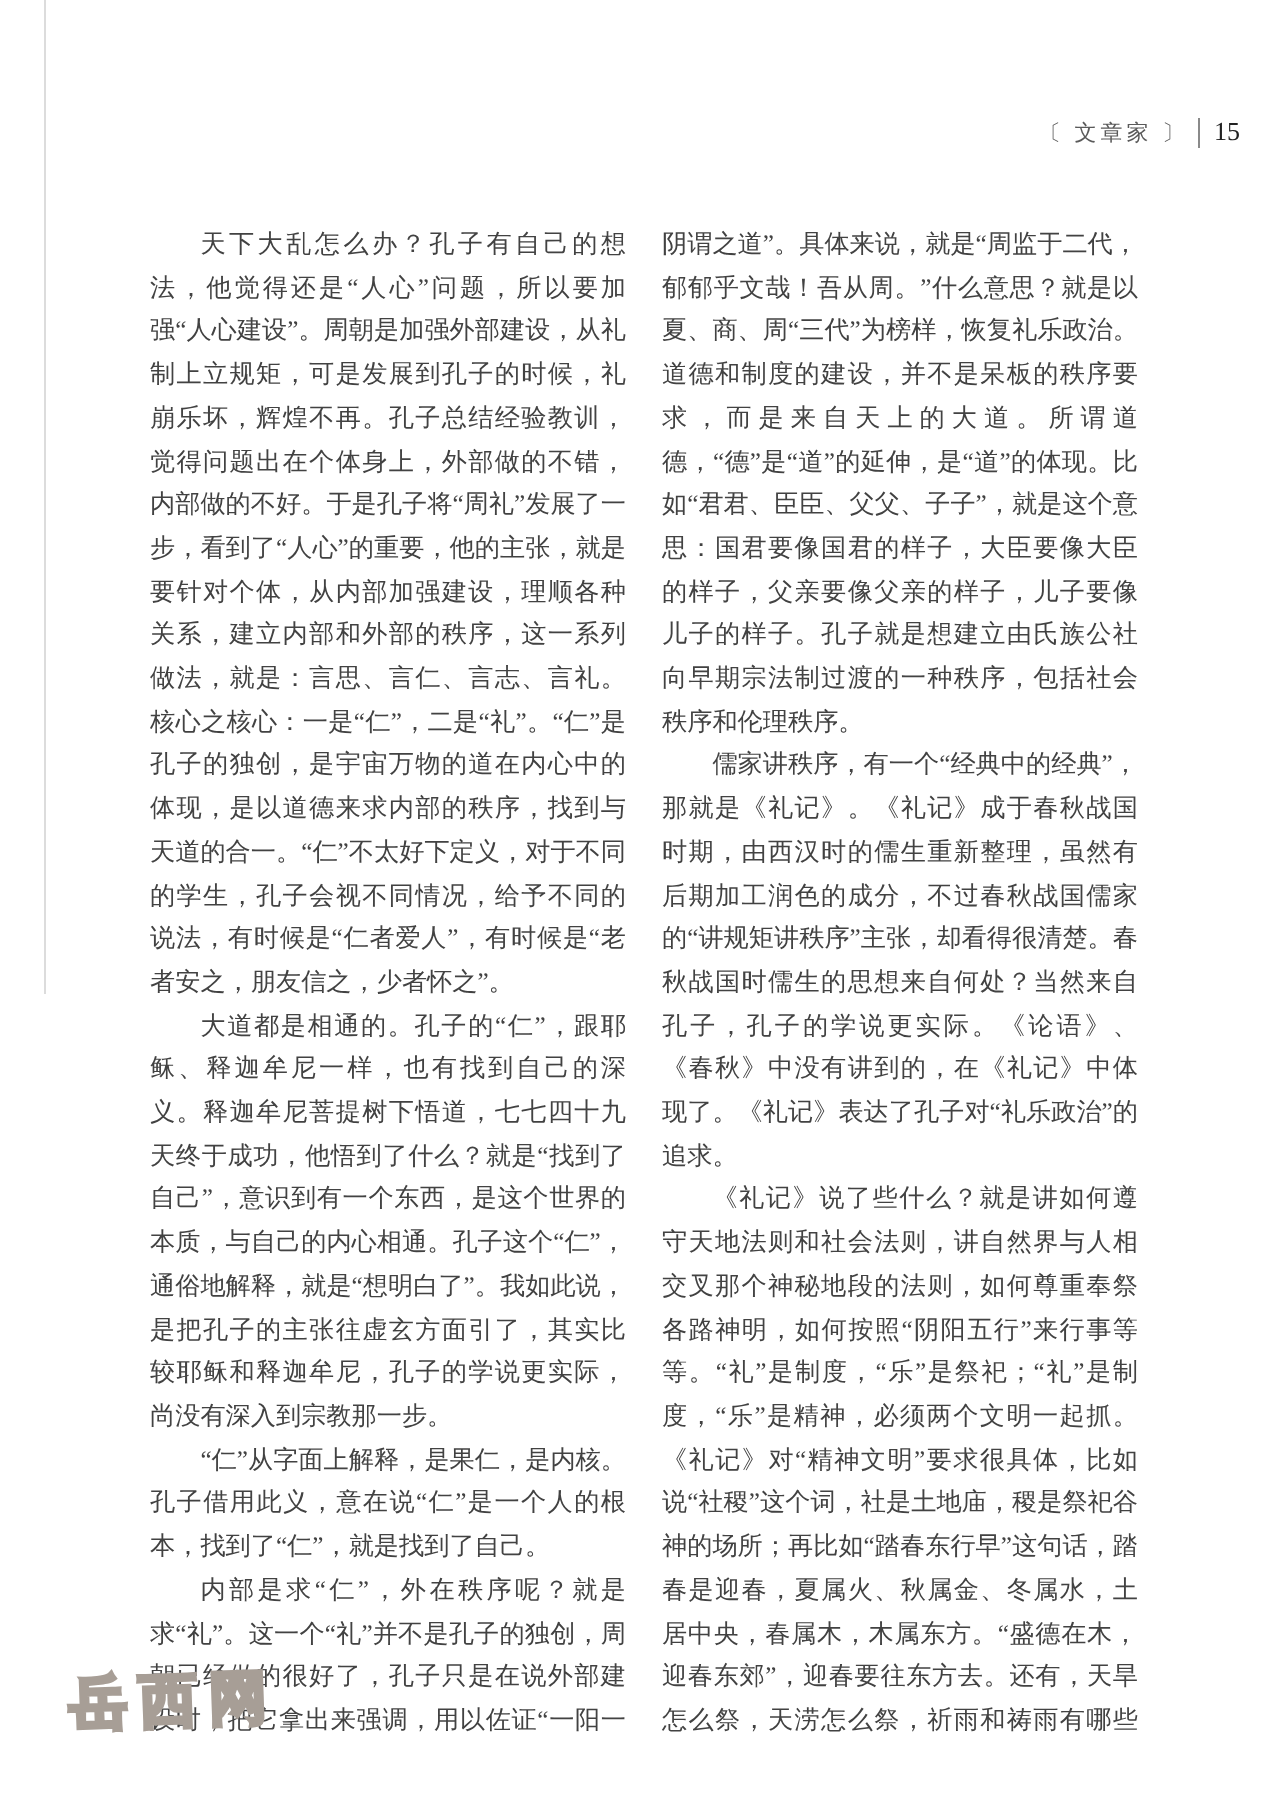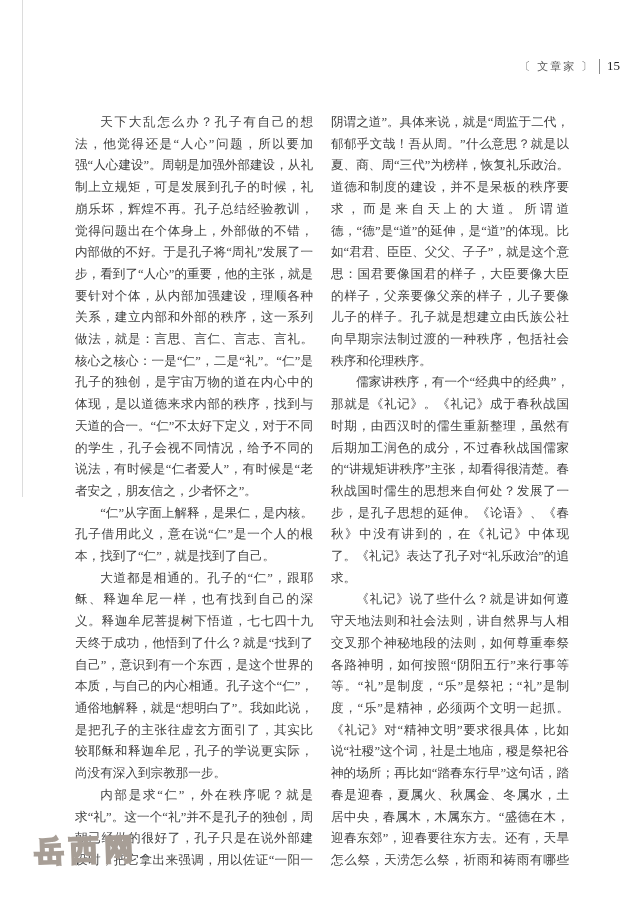--- a/index.html
+++ b/index.html
@@ -108,24 +108,24 @@
   <div class="left-rule"></div>
 
   <div class="running-head">
     <span class="journal-label">〔 文章家 〕</span>
     <span class="head-divider"></span>
     <span class="page-number">15</span>
   </div>
 
   <div class="article">
     <p>天下大乱怎么办？孔子有自己的想法，他觉得还是“人心”问题，所以要加强“人心建设”。周朝是加强外部建设，从礼制上立规矩，可是发展到孔子的时候，礼崩乐坏，辉煌不再。孔子总结经验教训，觉得问题出在个体身上，外部做的不错，内部做的不好。于是孔子将“周礼”发展了一步，看到了“人心”的重要，他的主张，就是要针对个体，从内部加强建设，理顺各种关系，建立内部和外部的秩序，这一系列做法，就是：言思、言仁、言志、言礼。核心之核心：一是“仁”，二是“礼”。“仁”是孔子的独创，是宇宙万物的道在内心中的体现，是以道德来求内部的秩序，找到与天道的合一。“仁”不太好下定义，对于不同的学生，孔子会视不同情况，给予不同的说法，有时候是“仁者爱人”，有时候是“老者安之，朋友信之，少者怀之”。</p>
+    <p>大道都是相通的。孔子的“仁”，跟耶稣、释迦牟尼一样，也有找到自己的深义。释迦牟尼菩提树下悟道，七七四十九天终于成功，他悟到了什么？就是“找到了自己”，意识到有一个东西，是这个世界的本质，与自己的内心相通。孔子这个“仁”，通俗地解释，就是“想明白了”。我如此说，是把孔子的主张往虚玄方面引了，其实比较耶稣和释迦牟尼，孔子的学说更实际，尚没有深入到宗教那一步。</p>
     <p>“仁”从字面上解释，是果仁，是内核。孔子借用此义，意在说“仁”是一个人的根本，找到了“仁”，就是找到了自己。</p>
-    <p>大道都是相通的。孔子的“仁”，跟耶稣、释迦牟尼一样，也有找到自己的深义。释迦牟尼菩提树下悟道，七七四十九天终于成功，他悟到了什么？就是“找到了自己”，意识到有一个东西，是这个世界的本质，与自己的内心相通。孔子这个“仁”，通俗地解释，就是“想明白了”。我如此说，是把孔子的主张往虚玄方面引了，其实比较耶稣和释迦牟尼，孔子的学说更实际，尚没有深入到宗教那一步。</p>
     <p>内部是求“仁”，外在秩序呢？就是求“礼”。这一个“礼”并不是孔子的独创，周朝已经做的很好了，孔子只是在说外部建设时，把它拿出来强调，用以佐证“一阳一阴谓之道”。具体来说，就是“周监于二代，郁郁乎文哉！吾从周。”什么意思？就是以夏、商、周“三代”为榜样，恢复礼乐政治。道德和制度的建设，并不是呆板的秩序要求，而是来自天上的大道。所谓道德，“德”是“道”的延伸，是“道”的体现。比如“君君、臣臣、父父、子子”，就是这个意思：国君要像国君的样子，大臣要像大臣的样子，父亲要像父亲的样子，儿子要像儿子的样子。孔子就是想建立由氏族公社向早期宗法制过渡的一种秩序，包括社会秩序和伦理秩序。</p>
-    <p>儒家讲秩序，有一个“经典中的经典”，那就是《礼记》。《礼记》成于春秋战国时期，由西汉时的儒生重新整理，虽然有后期加工润色的成分，不过春秋战国儒家的“讲规矩讲秩序”主张，却看得很清楚。春秋战国时儒生的思想来自何处？发展了一步，是孔子思想的延伸。《论语》、《春秋》中没有讲到的，在《礼记》中体现了。《礼记》表达了孔子对“礼乐政治”的追求。</p>
+    <p>儒家讲秩序，有一个“经典中的经典”，那就是《礼记》。《礼记》成于春秋战国时期，由西汉时的儒生重新整理，虽然有后期加工润色的成分，不过春秋战国儒家的“讲规矩讲秩序”主张，却看得很清楚。春秋战国时儒生的思想来自何处？当然来自孔子，孔子的学说更实际。《论语》、《春秋》中没有讲到的，在《礼记》中体现了。《礼记》表达了孔子对“礼乐政治”的追求。</p>
     <p>《礼记》说了些什么？就是讲如何遵守天地法则和社会法则，讲自然界与人相交叉那个神秘地段的法则，如何尊重奉祭各路神明，如何按照“阴阳五行”来行事等等。“礼”是制度，“乐”是祭祀；“礼”是制度，“乐”是精神，必须两个文明一起抓。《礼记》对“精神文明”要求很具体，比如说“社稷”这个词，社是土地庙，稷是祭祀谷神的场所；再比如“踏春东行早”这句话，踏春是迎春，夏属火、秋属金、冬属水，土居中央，春属木，木属东方。“盛德在木，迎春东郊”，迎春要往东方去。还有，天旱怎么祭，天涝怎么祭，祈雨和祷雨有哪些区别，祭祀时用什么贡品，天子用什么、臣子和百姓用什么，都给予了严格规定。</p>
 
   </div>
 
   <div class="watermark">
     <span class="wm-name">岳西网</span>
   </div>
 
 </div>
 

